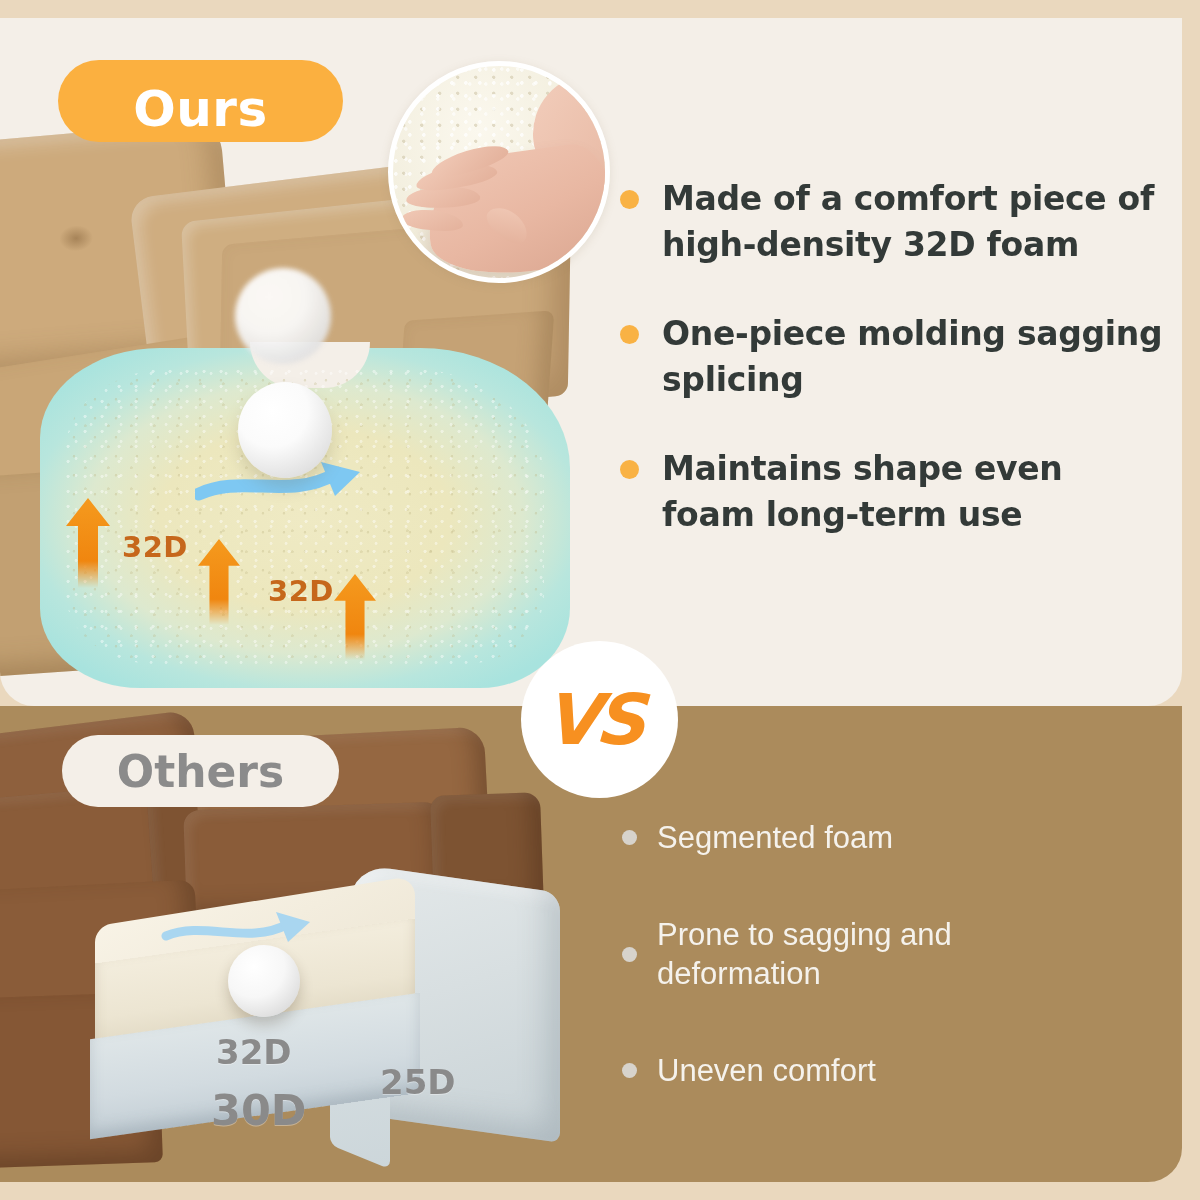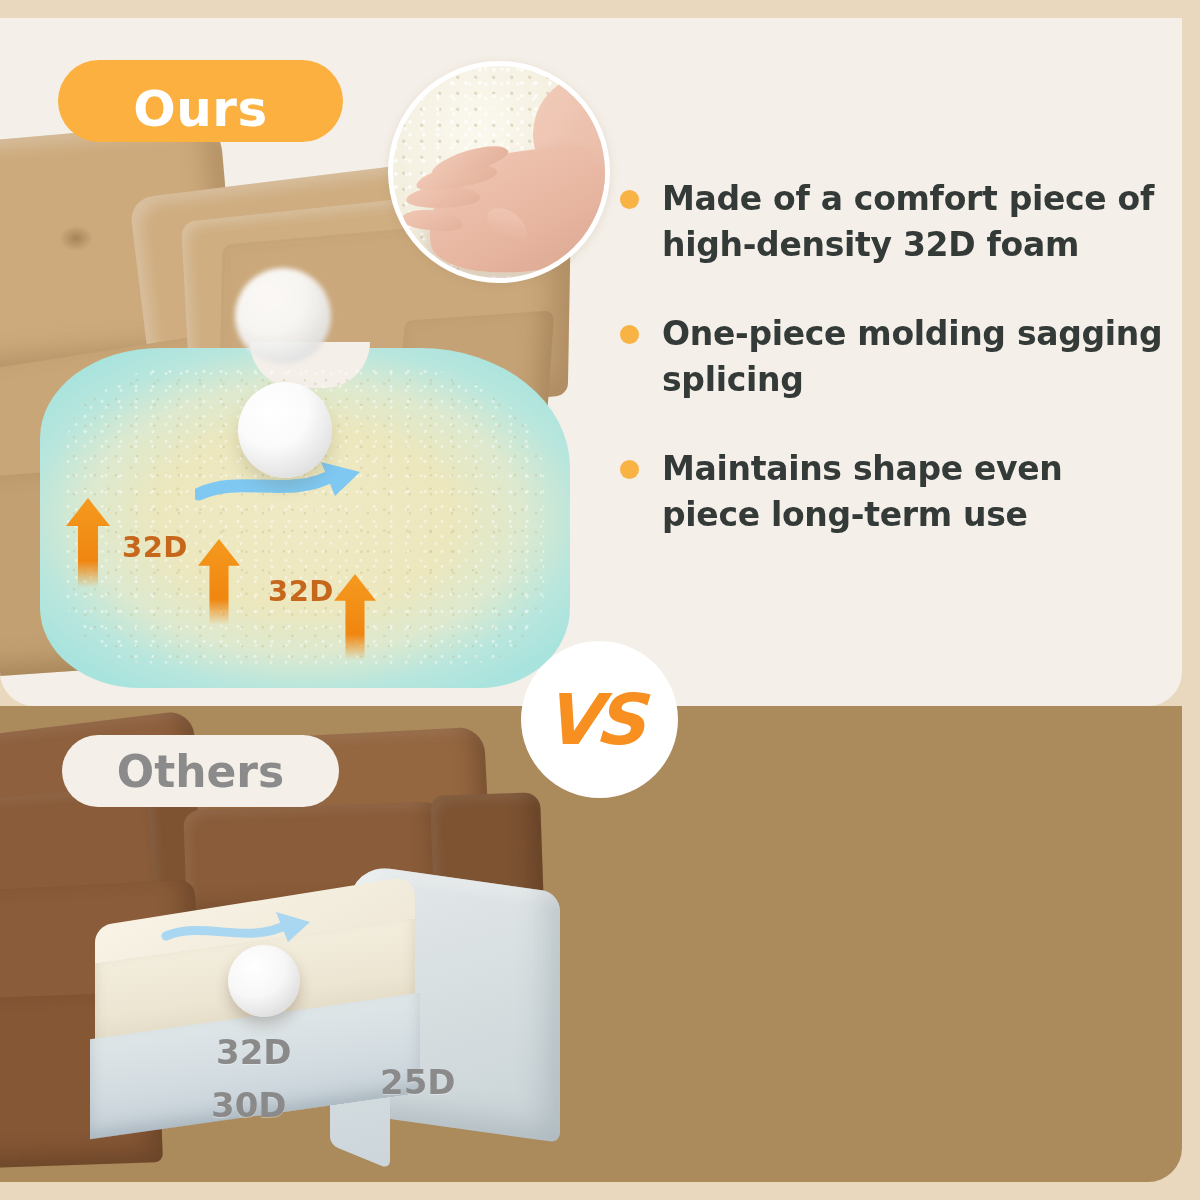--- a/index.html
+++ b/index.html
@@ -375,21 +375,21 @@
     <div class="b-ours">
       <div class="dot"></div>
       <div class="txt">Made of a comfort piece of high-density 32D foam</div>
     </div>
     <div class="b-ours">
       <div class="dot"></div>
       <div class="txt">One-piece molding sagging splicing</div>
     </div>
     <div class="b-ours">
       <div class="dot"></div>
-      <div class="txt">Maintains shape even piece long-term use</div>
+      <div class="txt">Maintains shape even foam long-term use</div>
     </div>
   </div>
 
   <div class="panel-bot">
     <div class="bsofa">
       <div class="pil pil-1 suede"></div>
       <div class="pil pil-2 suede"></div>
       <div class="pil pil-3 suede"></div>
       <div class="pil pil-4 suede"></div>
       <div class="pil pil-5 suede"></div>
@@ -406,25 +406,39 @@
       <svg style="position:absolute; left:160px; top:200px; width:180px; height:62px;" viewBox="0 0 180 62">
         <path d="M6 30 C 44 14, 88 40, 128 18" stroke="#a9d6f0" stroke-width="9" fill="none" stroke-linecap="round"></path>
         <path d="M116 6 L 150 16 L 128 36 Z" fill="#a9d6f0"></path>
       </svg>
     </div>
   </div>
 
   <div class="ball-bsofa"></div>
 
   <div class="dlabel-gray" style="left:216px; top:1032px; font-size:34px;">32D</div>
-  <div class="dlabel-gray" style="left:211px; top:1085px; font-size:34px;">30D</div>
+  <div class="dlabel-gray" style="left:211px; top:1085px; font-size:43px;">30D</div>
   <div class="dlabel-gray" style="left:380px; top:1062px; font-size:34px;">25D</div>
 
   <div class="pill-others">
     <span>Others</span>
   </div>
 
+  <div class="bullets-others">
+    <div class="b-oth">
+      <div class="dot"></div>
+      <div class="txt">Segmented foam</div>
+    </div>
+    <div class="b-oth">
+      <div class="dot"></div>
+      <div class="txt">Prone to sagging and deformation</div>
+    </div>
+    <div class="b-oth">
+      <div class="dot"></div>
+      <div class="txt">Uneven comfort</div>
+    </div>
+  </div>
 
   <div class="vs">
     <span>VS</span>
   </div>
 
 </div>
 
 </body></html>

